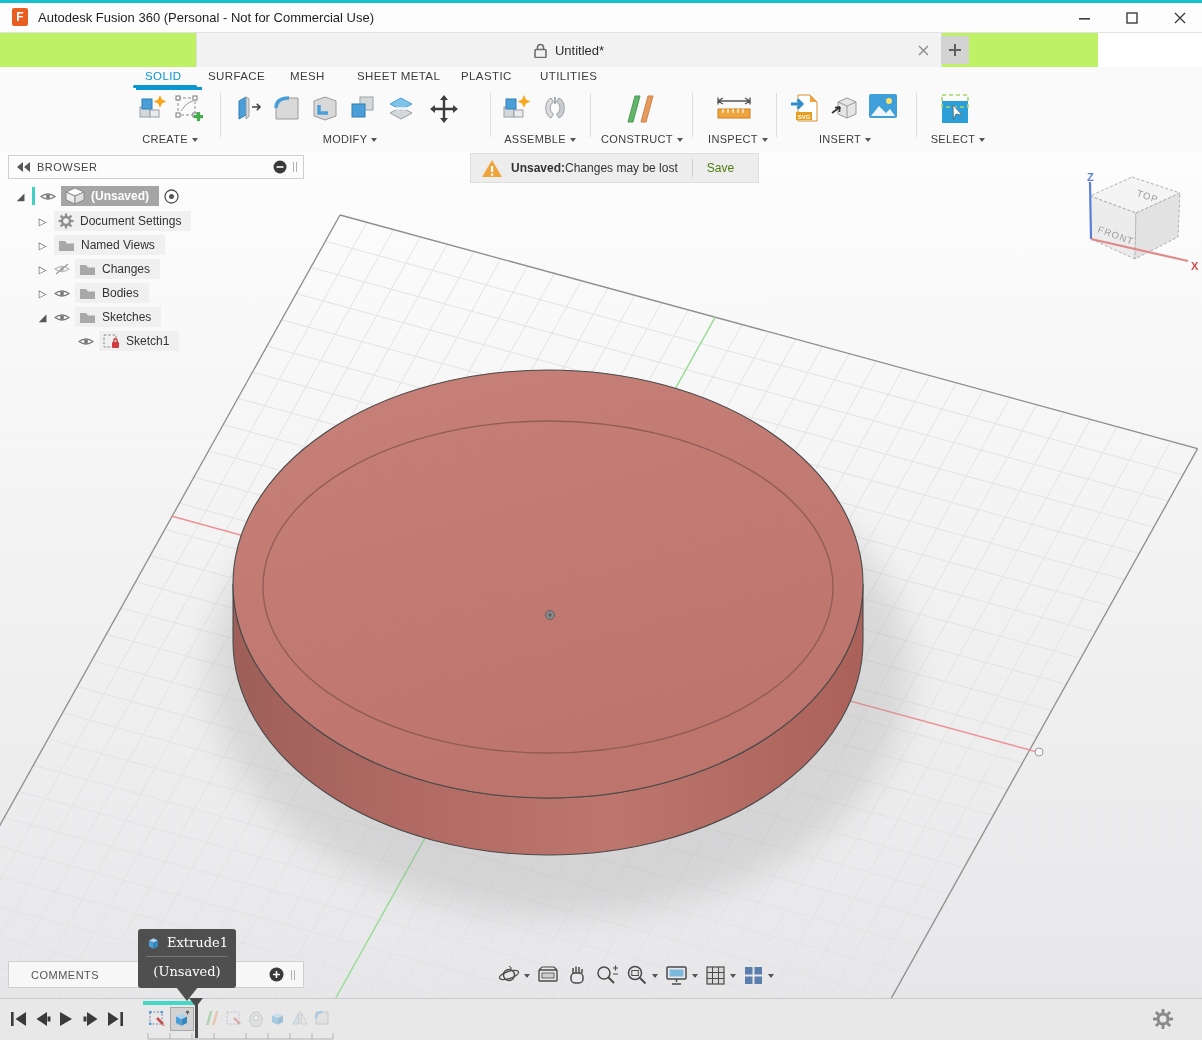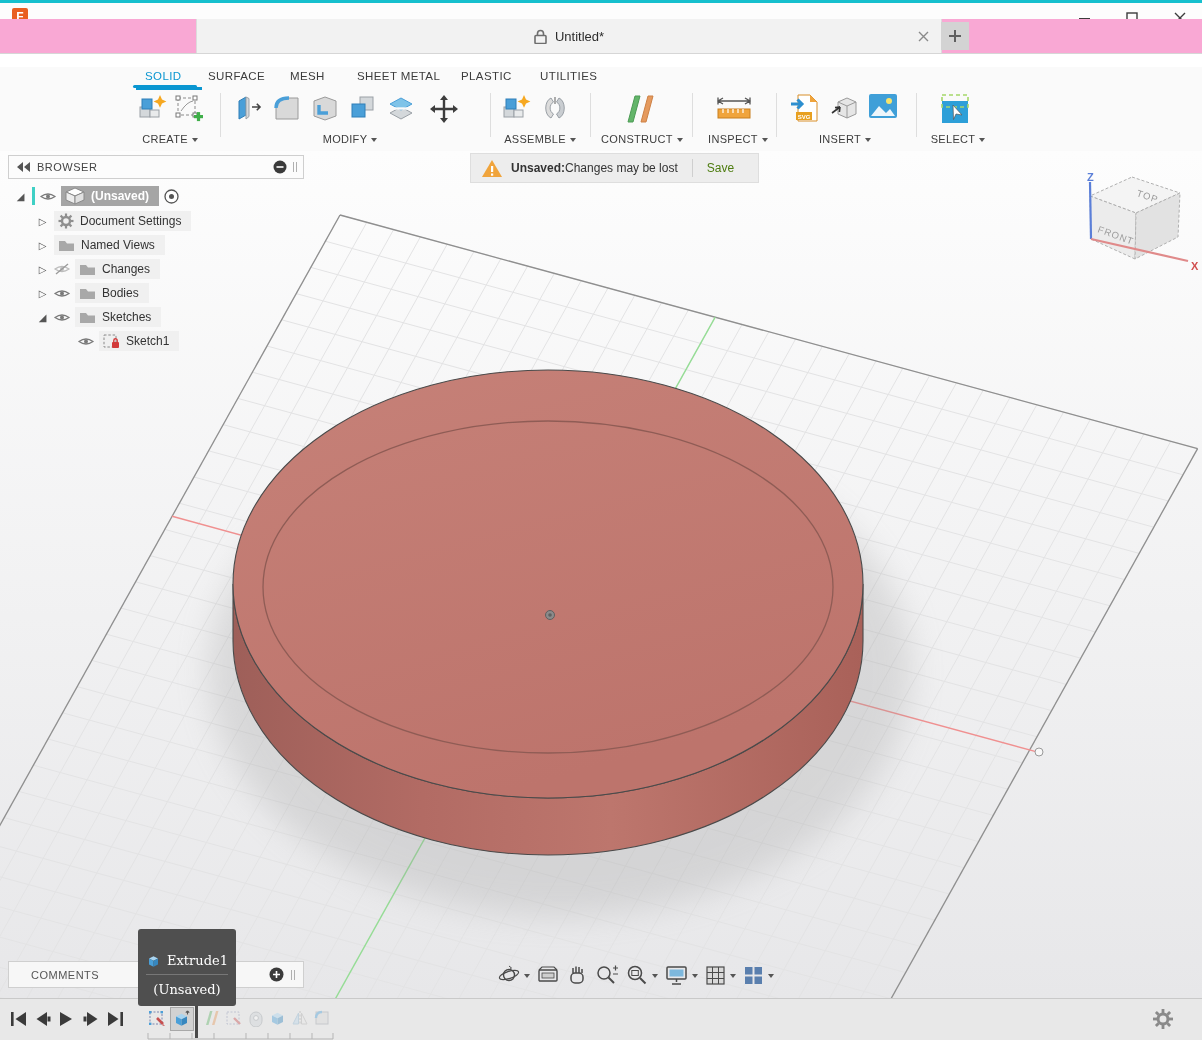--- a/index.html
+++ b/index.html
@@ -8,21 +8,21 @@
   .abs{position:absolute;}
   .ic{display:inline-flex;align-items:center;justify-content:center;}
   .caret{width:0;height:0;border:3.5px solid transparent;border-top:4.5px solid #555;display:inline-block;margin-left:4px;transform:translateY(2px);}
   .caret.dim{border-top-color:#bdbdbd;}
   
   .titlebar{position:absolute;left:0;top:0;width:1202px;height:29px;background:#fdfdfd;border-bottom:1px solid #e2e2e2;}
   .logo{position:absolute;left:12px;top:5px;width:16px;height:18px;background:#e95f22;border-radius:2px;color:#fff;font-weight:bold;font-size:12px;text-align:center;line-height:18px;}
   .wtitle{position:absolute;left:38px;top:7px;font-size:13px;color:#1f1f1f;}
   .winbtn{position:absolute;top:0;width:44px;height:29px;display:flex;align-items:center;justify-content:center;}
   
-  .qat{position:absolute;left:0;top:16px;width:1202px;height:34px;background:#f9a8d4;border-bottom:1px solid #d6d6d6;}
+  .qat{position:absolute;left:0;top:30px;width:1098px;height:34px;background:#bef264;border-bottom:1px solid #d6d6d6;}
   .qbtn{position:absolute;top:4px;height:26px;display:flex;align-items:center;justify-content:center;margin-top:44px;}
   .doctab{position:absolute;left:196px;top:0;width:744px;height:34px;background:#f2f2f2;border-left:1px solid #dcdcdc;border-right:1px solid #dcdcdc;display:flex;align-items:center;justify-content:center;gap:8px;font-size:13px;color:#2d2d2d;}
   .newtab{position:absolute;left:941px;top:3px;width:28px;height:28px;background:#d3d3d3;color:#5a5a5a;font-size:18px;display:flex;align-items:center;justify-content:center;}
   
   .ribbon{position:absolute;left:0;top:64px;width:1202px;height:84px;background:#fafafa;border-bottom:1px solid #d2d2d2;}
   .rtab{position:absolute;top:3px;font-size:11.5px;letter-spacing:.4px;color:#3c3c3c;cursor:default;}
   .rtab.active{color:#0a96d1;}
   .runderline{position:absolute;left:133px;top:18px;width:64px;height:3px;background:#0a96d1;border-radius:2px;}
   .designbtn{position:absolute;left:12px;top:24px;width:108px;height:44px;border:1px solid #c9c9c9;border-radius:6px;background:#fdfdfd;display:flex;align-items:center;justify-content:center;font-size:11.5px;color:#333;letter-spacing:.4px;}
   .ribicon{position:absolute;top:26px;}
@@ -45,33 +45,34 @@
   .navbar{position:absolute;left:498px;top:958px;height:28px;display:flex;align-items:center;gap:7px;}
   
   .timeline{position:absolute;left:0;top:995px;width:1202px;height:45px;background:#e8e8e8;border-top:1px solid #c9c9c9;}
   .tlfeat{position:absolute;top:8px;width:22px;height:22px;display:flex;align-items:center;justify-content:center;}
   .dimmed{opacity:.42;}
   .selfeat{background:#d2d2d2;border:1px solid #a8a8a8;}
   .playhead{position:absolute;left:195px;top:4px;width:3px;height:35px;background:#4a4a4a;}
   .tealbar2{position:absolute;left:143px;top:2px;width:54px;height:4px;background:#46d7c6;}
   
   .tooltip{position:absolute;left:138px;top:926px;width:98px;background:#4f4f4f;border-radius:3px;color:#fff;
-           font-family:"DejaVu Serif",serif;font-size:13px;z-index:30;padding:20px 8px 6px 8px;box-sizing:border-box;}
+           font-family:"DejaVu Serif",serif;font-size:13px;z-index:30;padding:2px 8px 6px 8px;box-sizing:border-box;}
   .tooltip .tiprow{display:flex;align-items:center;gap:6px;justify-content:center;height:22px;}
   .tooltip hr{border:none;border-top:1px solid #777;margin:3px 0;}
   .tippointer{position:absolute;left:176px;top:984px;width:0;height:0;border:11px solid transparent;border-top:14px solid #4f4f4f;z-index:29;}
   .handle{width:2px;height:10px;border-left:1px solid #b0b0b0;border-right:1px solid #b0b0b0;}
 </style>
 </head>
 <body>
 
 <div class="app">
 
   <div class="titlebar">
     <div class="logo">F</div>
+    <span class="wtitle">Autodesk Fusion 360 (Personal - Not for Commercial Use)</span>
     <div class="winbtn" style="left:1063px">
       <svg width="12" height="12">
           <rect x="0" y="6" width="11" height="1.6" fill="#3c3c3c"></rect>
         </svg>
     </div>
     <div class="winbtn" style="left:1110px">
       <svg width="12" height="12">
           <rect x="1" y="1" width="10" height="10" fill="none" stroke="#3c3c3c" stroke-width="1.4"></rect>
         </svg>
     </div>

